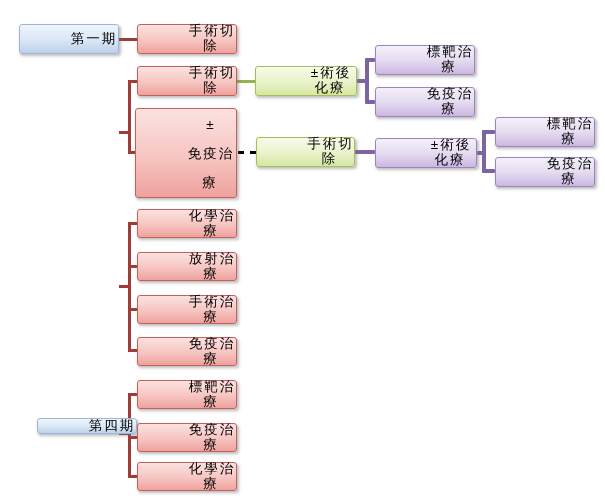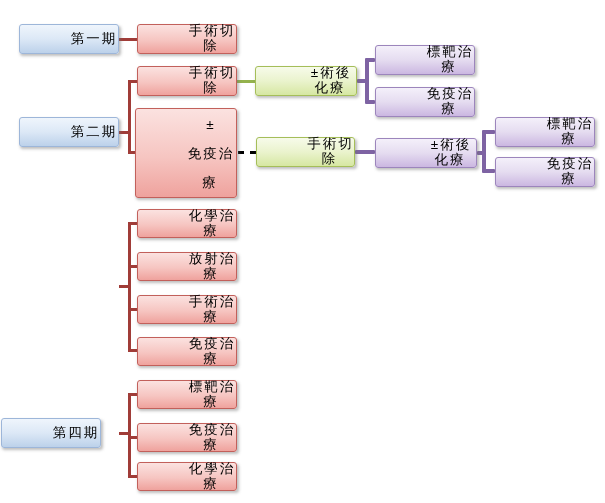--- a/index.html
+++ b/index.html
@@ -111,23 +111,20 @@
   <div class="node adjuvant" style="left:255px;top:66px;width:102px;height:30px">
     <span class="lbl">±術後化療</span>
   </div>
   <div class="node option" style="left:375px;top:45px;width:100px;height:30px">
     <span class="lbl">標靶治療</span>
   </div>
   <div class="node option" style="left:375px;top:87px;width:100px;height:30px">
     <span class="lbl">免疫治療</span>
   </div>
 
-  <div class="node stage" style="left:19px;top:117px;width:100px;height:30px">
-    <span class="lbl">第二期</span>
-  </div>
 
   <div class="node treat multi" style="left:135px;top:108px;width:102px;height:90px">
     <div class="lbl">±</div>
     <div class="lbl">免疫治療</div>
   </div>
   <div class="node adjuvant" style="left:256px;top:137px;width:99px;height:30px">
     <span class="lbl">手術切除</span>
   </div>
   <div class="node option" style="left:375px;top:138px;width:102px;height:30px">
     <span class="lbl">±術後化療</span>
@@ -145,21 +142,21 @@
   <div class="node treat" style="left:137px;top:295px;width:100px;height:29px">
     <span class="lbl">手術治療</span>
   </div>
   <div class="node treat" style="left:137px;top:252px;width:100px;height:29px">
     <span class="lbl">放射治療</span>
   </div>
   <div class="node treat" style="left:137px;top:337px;width:100px;height:29px">
     <span class="lbl">免疫治療</span>
   </div>
 
-  <div class="node stage" style="left:1px;top:418px;width:100px;height:30px">
+  <div class="node stage" style="left:37px;top:418px;width:100px;height:16px">
     <span class="lbl">第四期</span>
   </div>
   <div class="node treat" style="left:137px;top:380px;width:100px;height:29px">
     <span class="lbl">標靶治療</span>
   </div>
   <div class="node treat" style="left:137px;top:423px;width:100px;height:29px">
     <span class="lbl">免疫治療</span>
   </div>
   <div class="node treat" style="left:137px;top:462px;width:100px;height:29px">
     <span class="lbl">化學治療</span>

